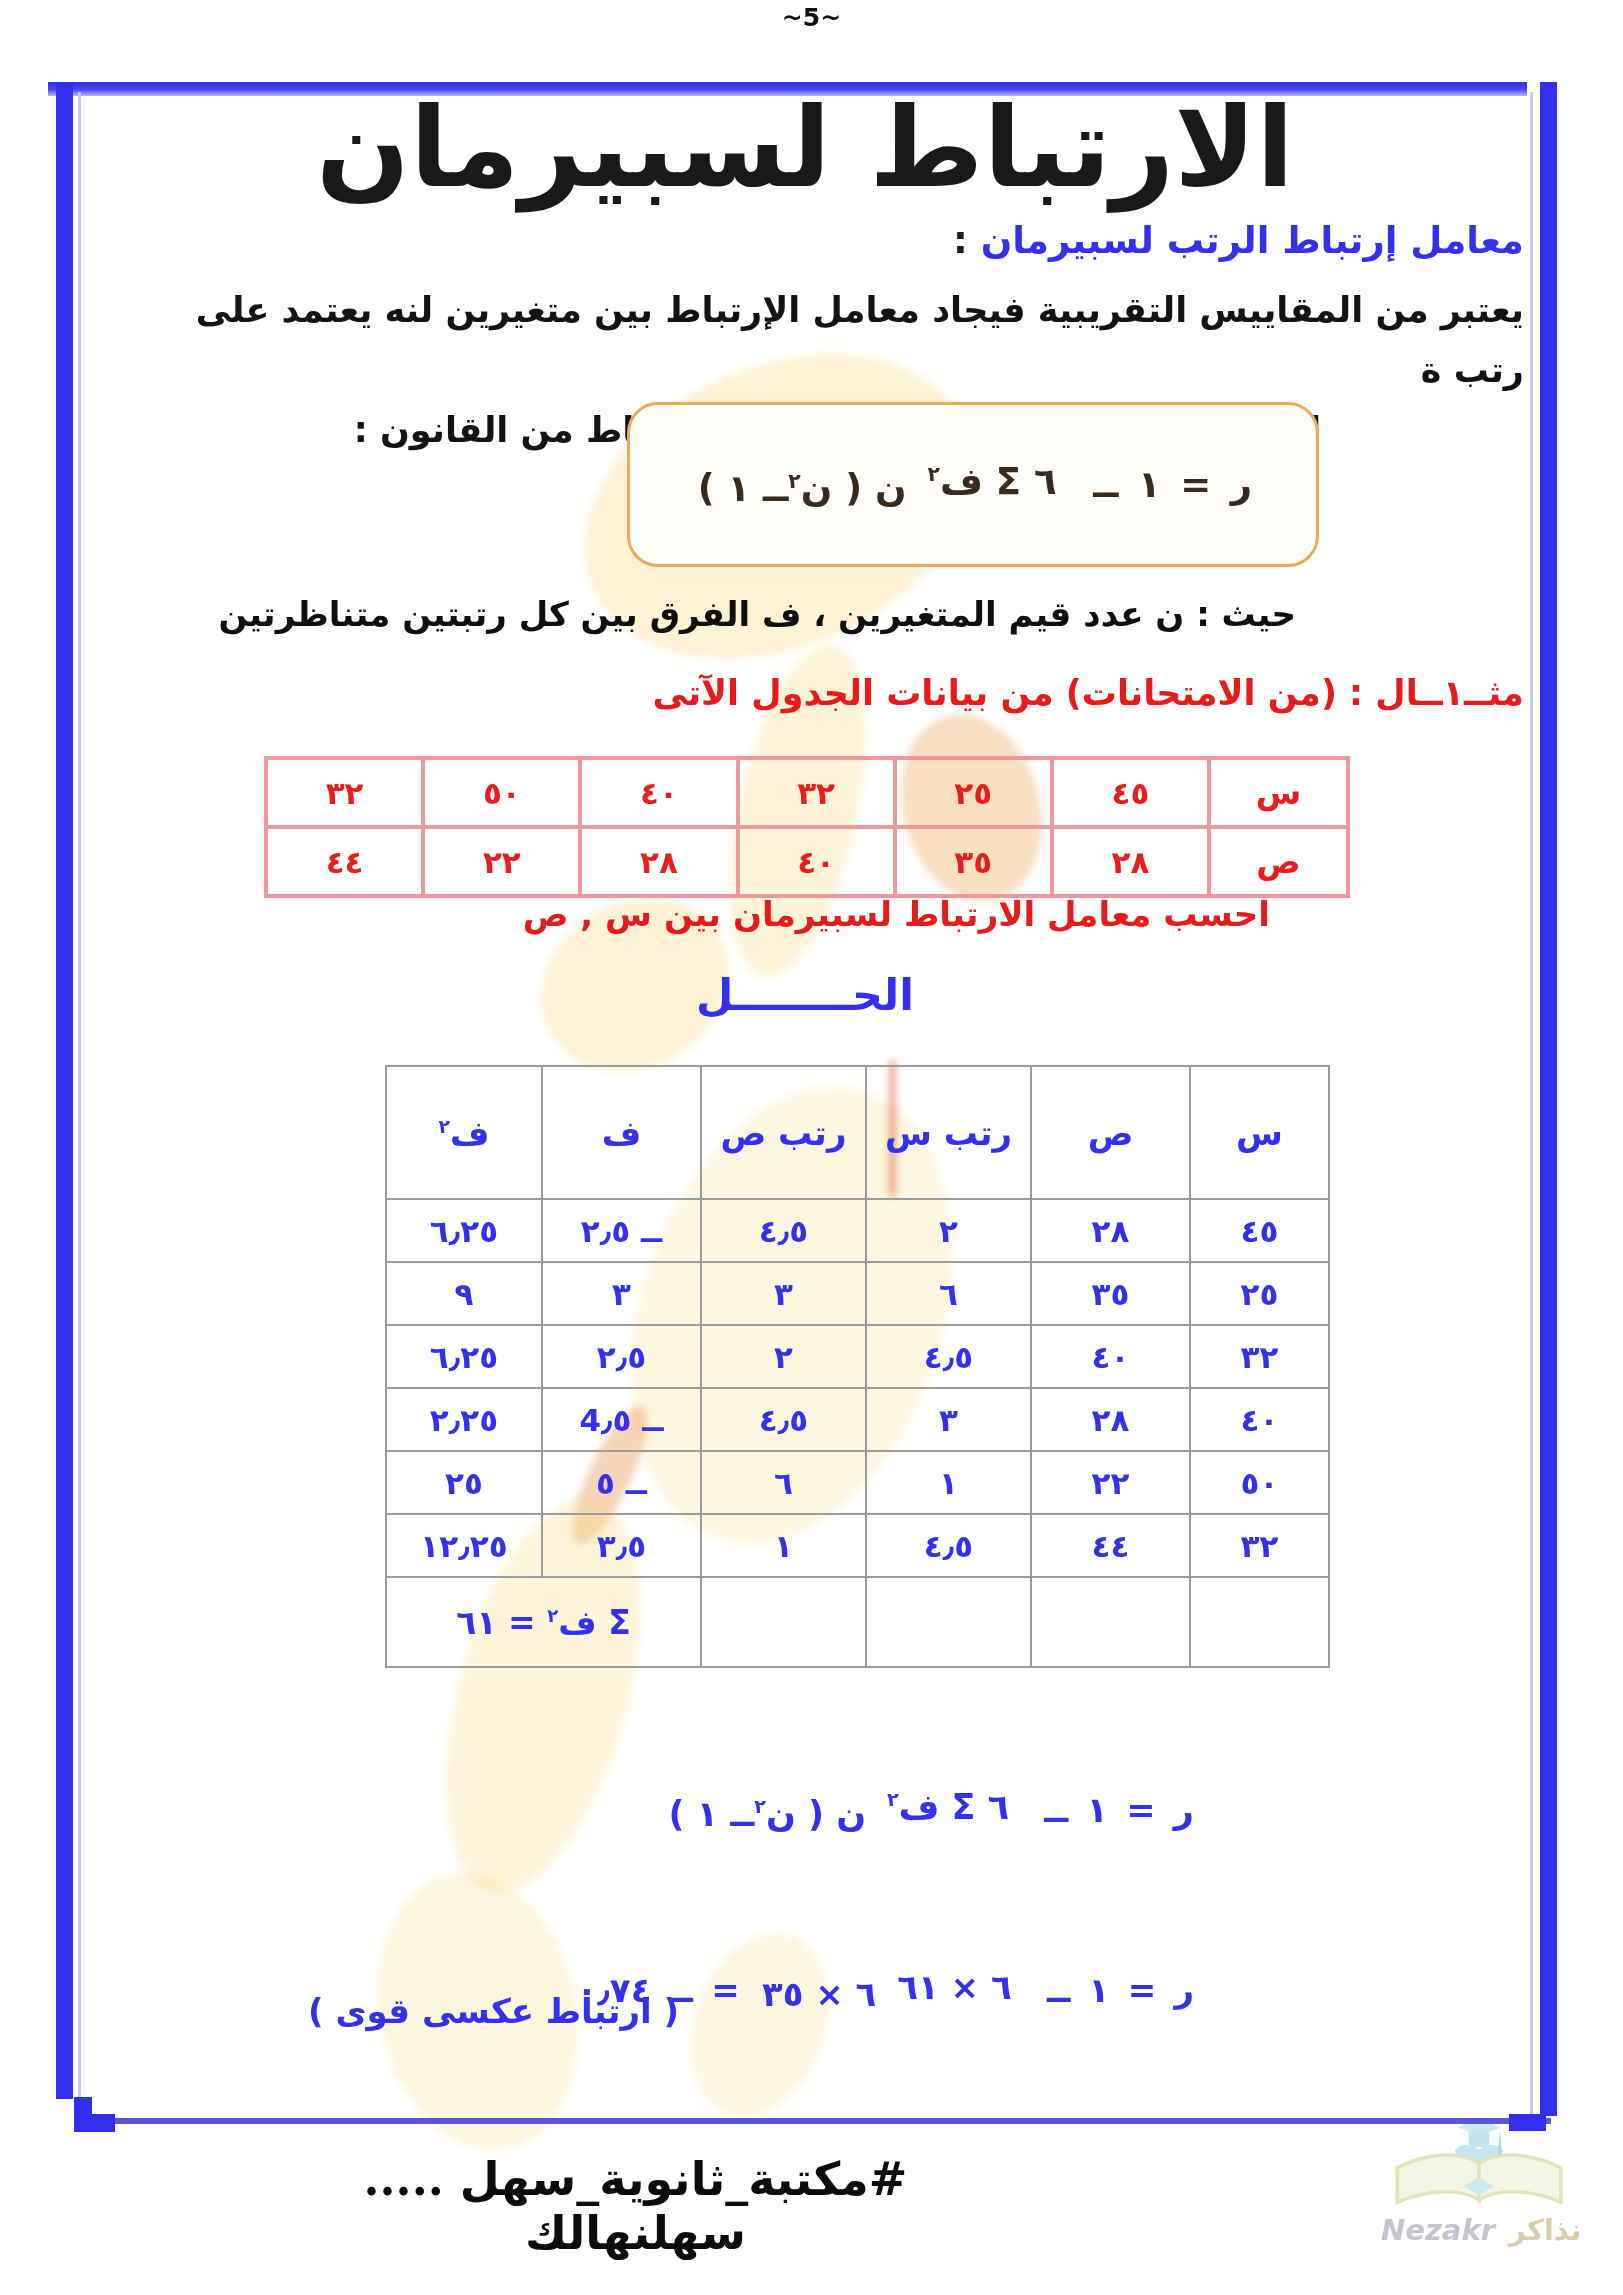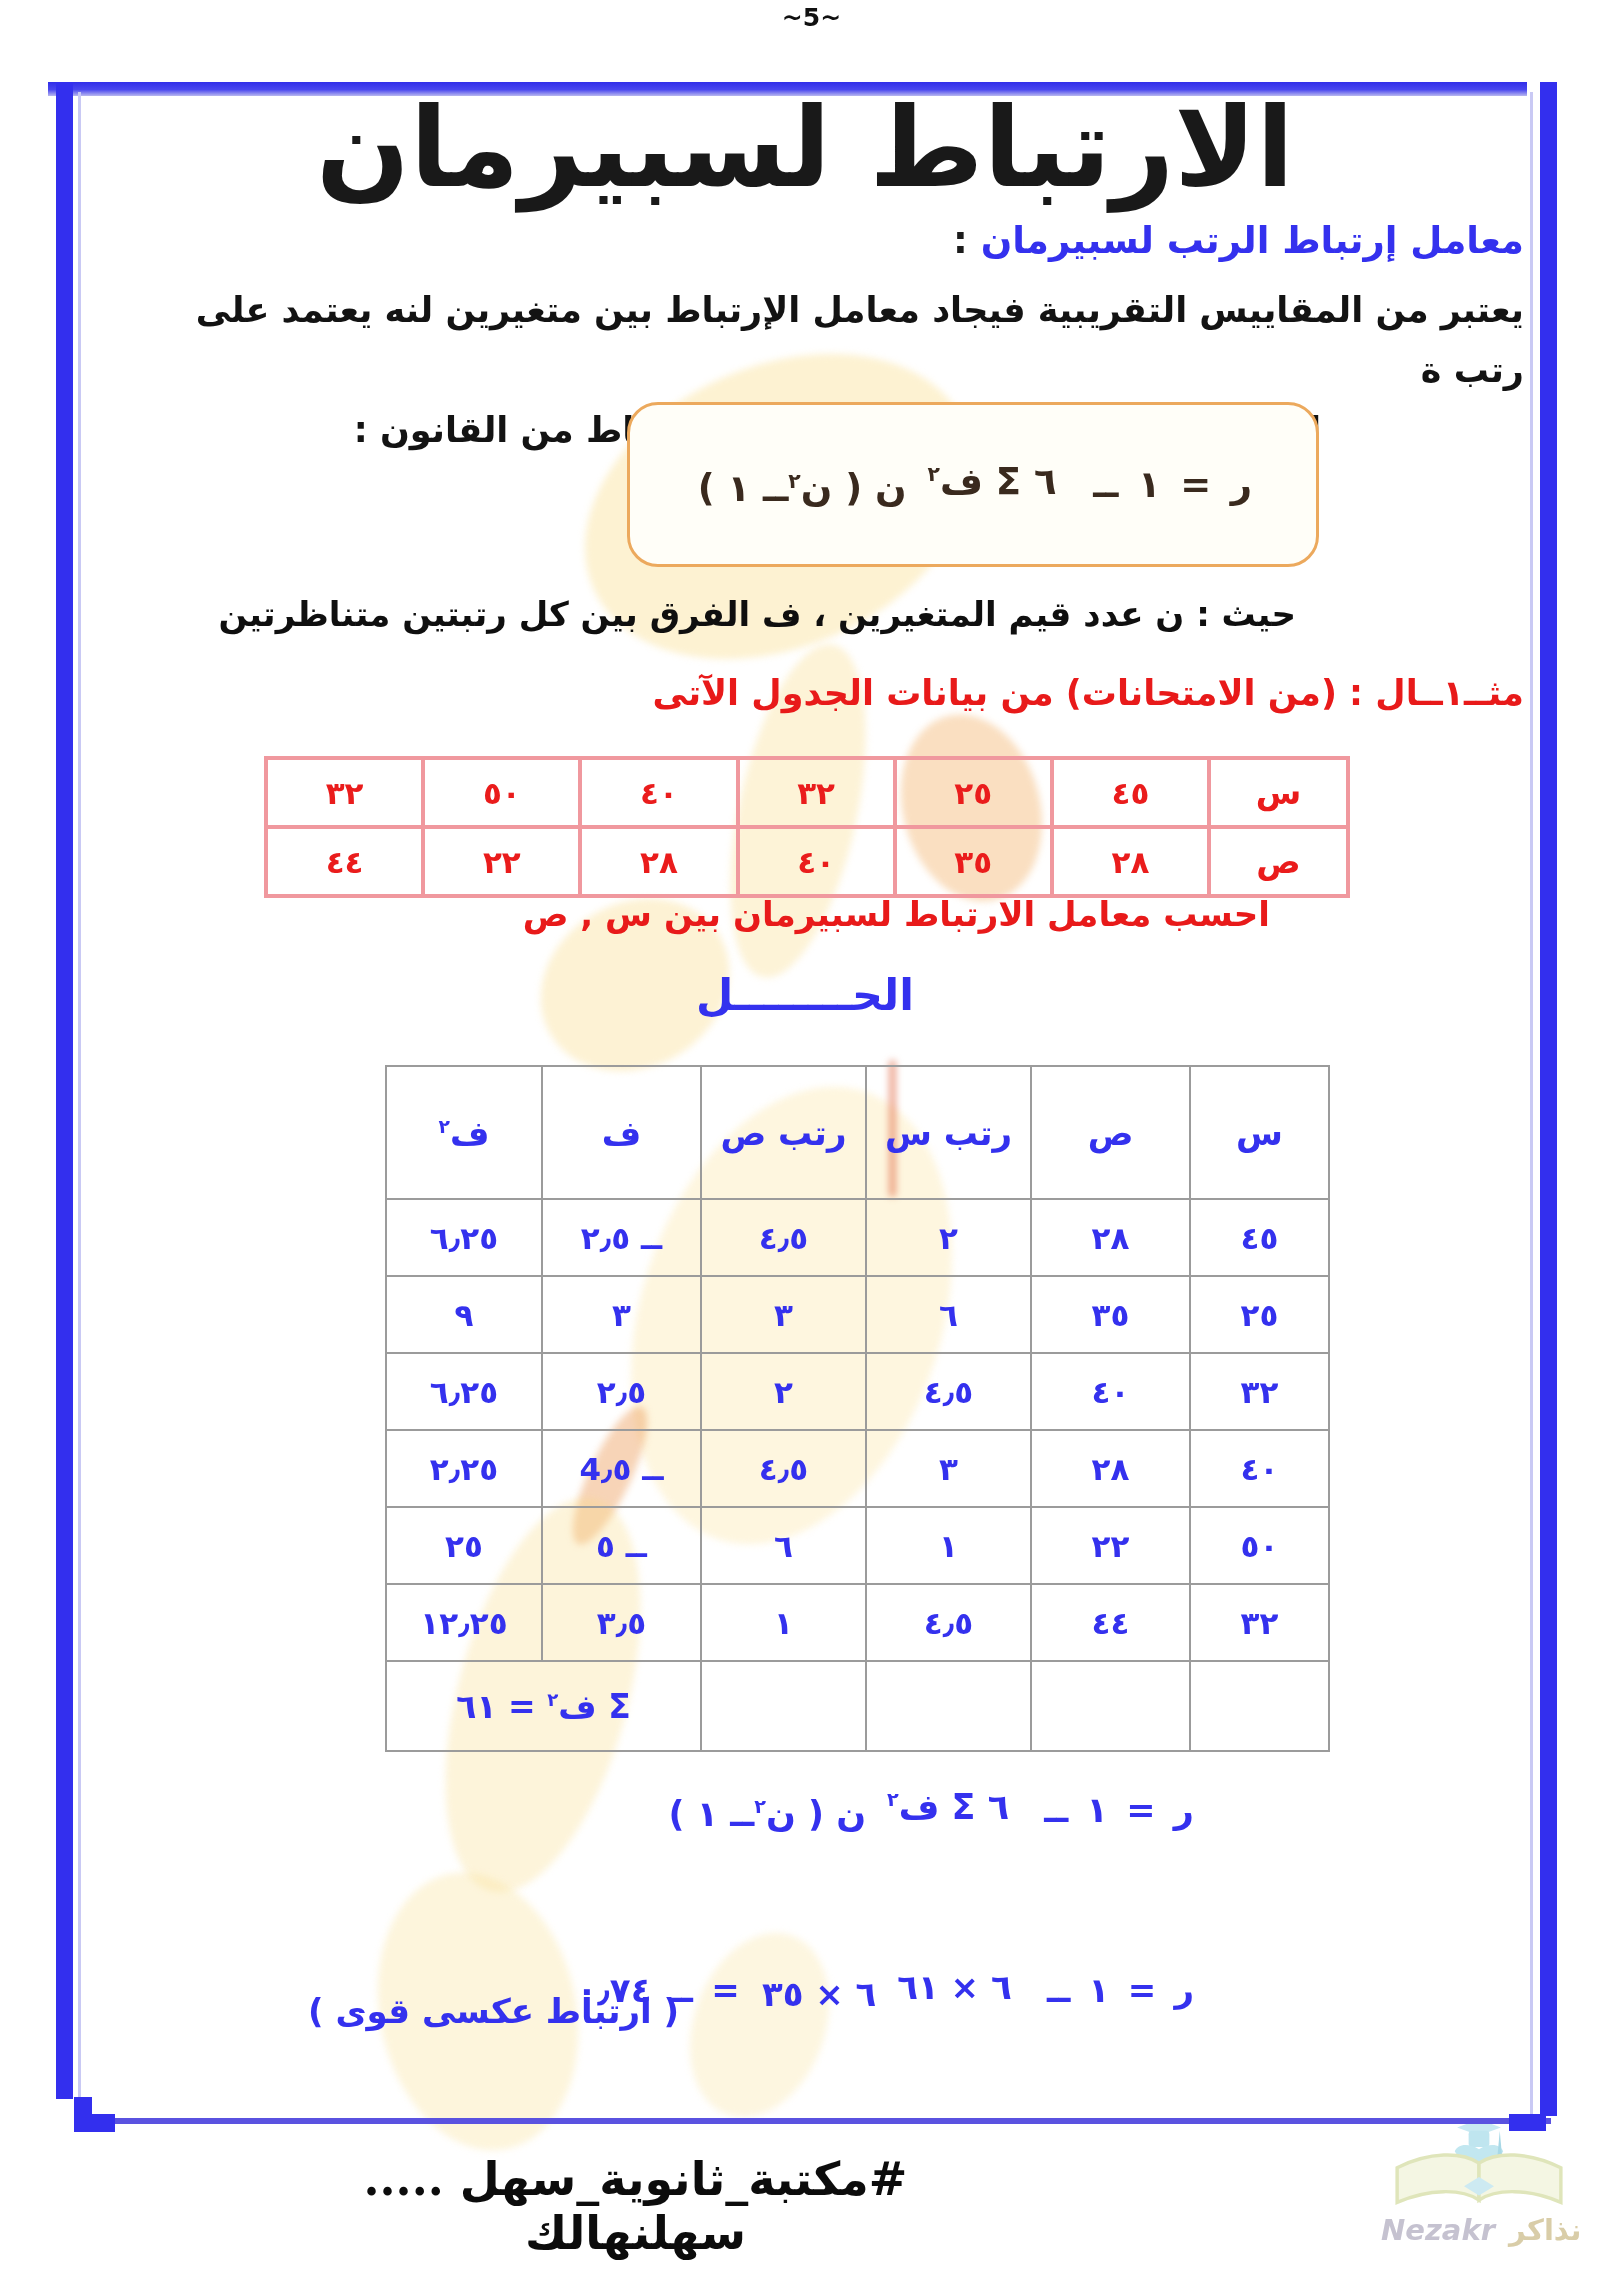--- a/index.html
+++ b/index.html
@@ -63,21 +63,21 @@
 
   .task { top:894px; right:353px; direction:rtl; font-size:34px; font-weight:bold; color:#e81a1a; }
 
   .solword { top:970px; left:92px; right:105px; text-align:center; direction:rtl;
              font-size:43px; font-weight:900; color:#3431ee; }
 
   .soltable { top:1065px; left:385px; width:943px; direction:rtl; table-layout:fixed; z-index:3; }
   .soltable th, .soltable td { border:2px solid #9b9b9b; text-align:center; vertical-align:middle;
              color:#3431ee; font-weight:bold; }
   .soltable th { height:133px; font-size:34px; }
-  .soltable td { height:77px; font-size:31px; }
+  .soltable td { height:63px; font-size:31px; }
   .soltable tr.sumrow td { height:90px; font-size:33px; }
 
   .bluefrm { direction:rtl; display:flex; align-items:center; gap:18.3px;
              color:#3431ee; font-weight:bold; z-index:3; }
   .bluefrm .bar { background:#3431ee; box-shadow:0 2px 0 #9b9af5; }
   .lawblue { top:1786px; right:429px; font-size:35px; }
   .calcline { top:1966px; right:429px; font-size:34px; }
   .note { top:1991px; left:308px; direction:rtl; font-size:34px; font-weight:bold; color:#3431ee; }
 
   .hashtag { top:2152px; left:269px; width:733px; text-align:center; direction:rtl;

